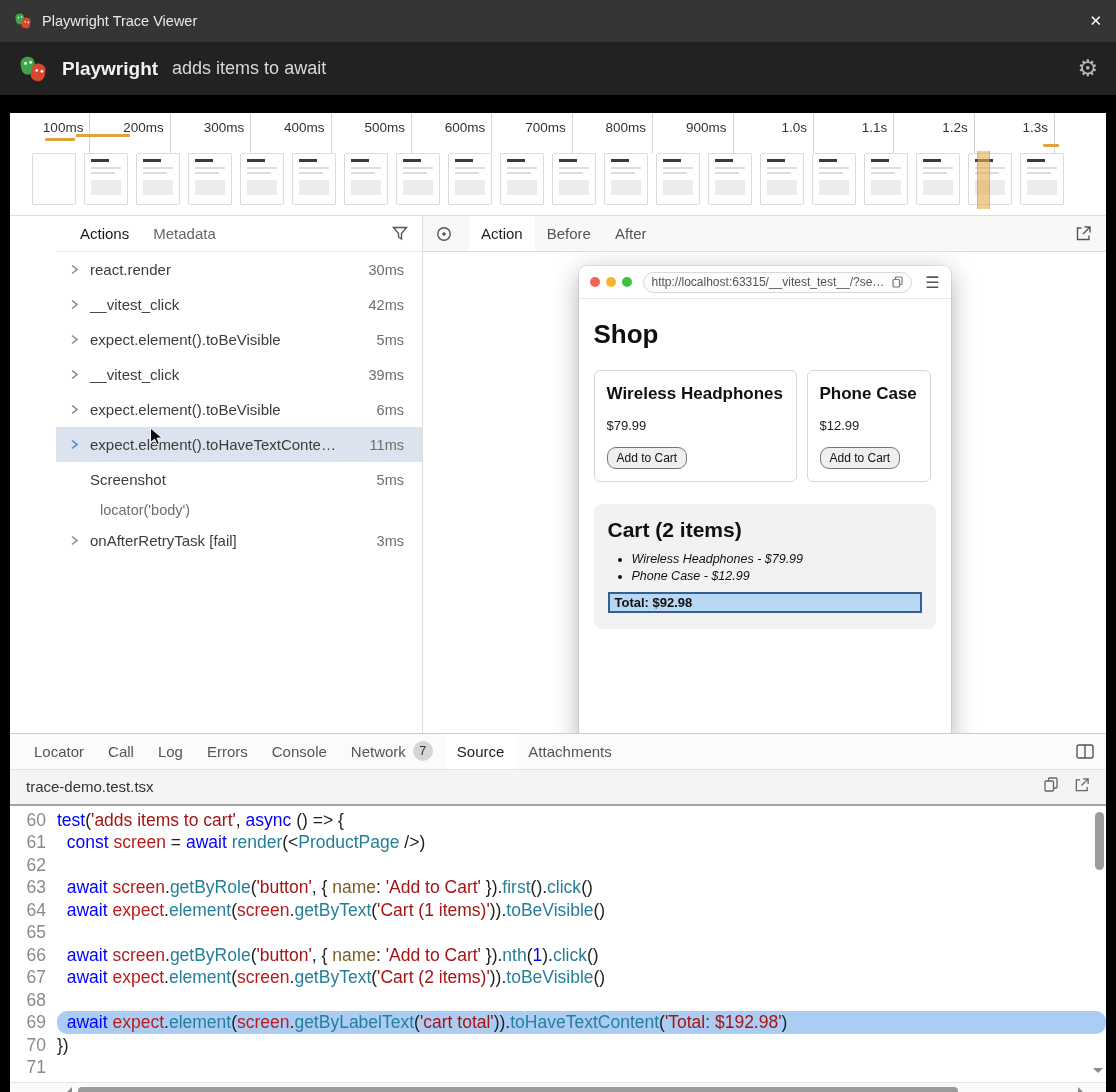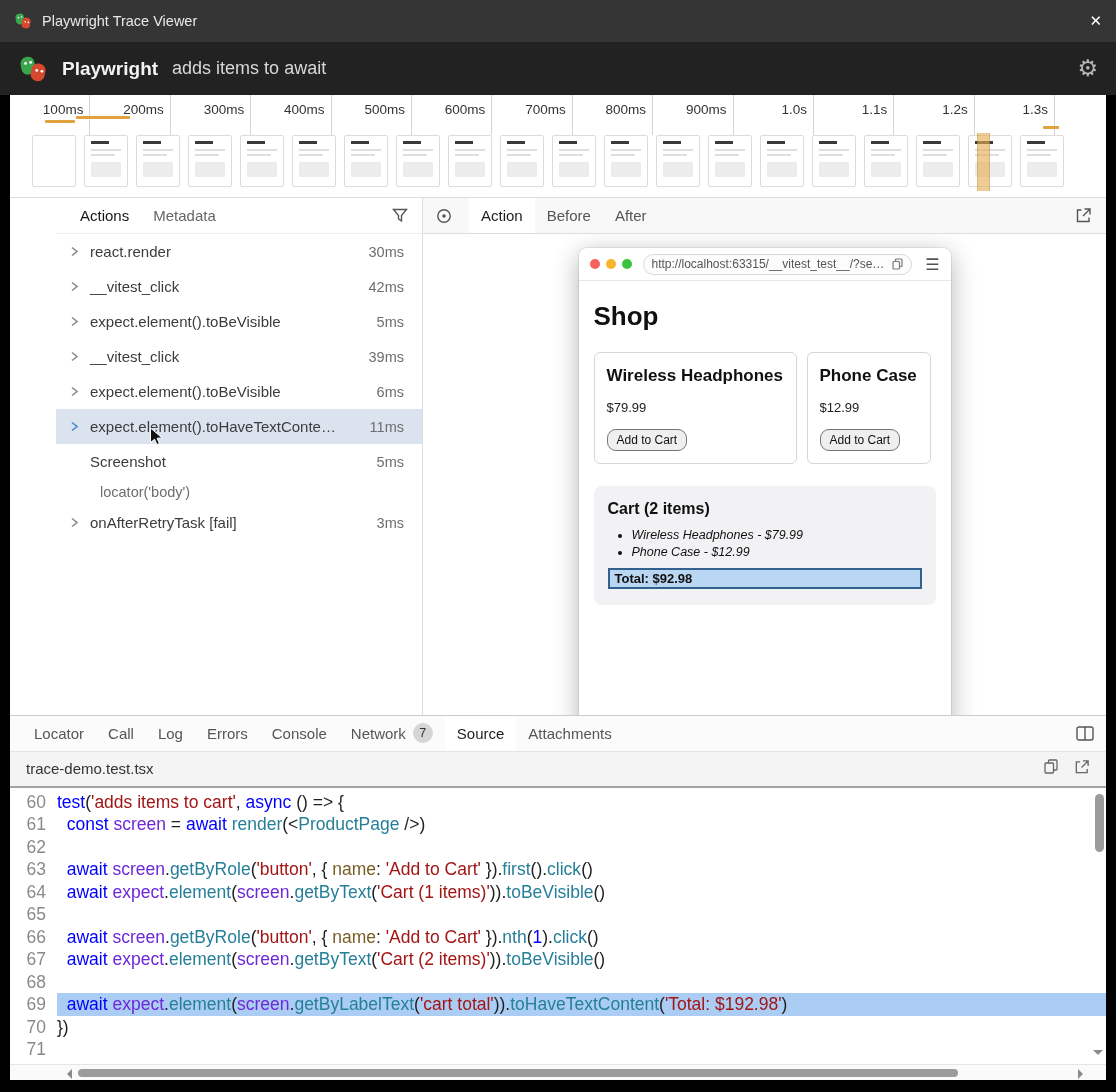--- a/index.html
+++ b/index.html
@@ -14,21 +14,21 @@
 
   
   .header { height:53px; background:#222; display:flex; align-items:center; gap:14px; padding:0 18px; }
   .brand { color:#f2f2f2; font-size:19px; font-weight:bold; }
   .test-title { color:#d8d8d8; font-size:18px; }
   .gear { margin-left:auto; color:#b5b5b5; font-size:23px; line-height:1; }
 
   .content { margin:0 10px; width:1096px; background:#fff; }
 
   
-  .timeline { position:relative; height:103px; background:#fff; border-bottom:1px solid #ddd; overflow:hidden; }
+  .timeline { position:relative; height:103px; background:#fff; border-bottom:1px solid #ddd; overflow:hidden;margin-top:18px; }
   .tl-scale { display:flex; height:40px; }
   .tl-seg { flex:none; width:80.4px; border-right:1px solid #d4d4d4; text-align:right; padding:7px 6px 0 0; font-size:13.5px; color:#333; }
   .tl-marker { position:absolute; height:3px; background:var(--amber_marker,#e2a23b); border-radius:1px; }
   .tl-band { position:absolute; background:var(--selection_band,#e6ae52); opacity:.62; border-left:1px solid #c08a2e; border-right:1px solid #c08a2e; }
   .tl-film { display:flex; gap:8px; padding-left:22px; height:52px; }
   .thumb { flex:none; width:44px; height:52px; background:#fff; border:1px solid #dcdcdc; border-radius:2px; position:relative; }
   .thumb:not(.blank)::before { content:""; position:absolute; inset:5px 6px;
      background:
        linear-gradient(#3a3a3a 0 0) 0 0/60% 3px no-repeat,
        linear-gradient(#dedede 0 0) 0 8px/100% 2px no-repeat,
@@ -73,21 +73,21 @@
 
   .page { padding:16px 15px; }
   .shop-h { font-size:26px; font-weight:bold; color:#101010; margin:4px 0 20px; }
   .products { display:flex; gap:10px; }
   .pcard { border:1px solid #d6d6d6; border-radius:6px; padding:12px; background:#fff; }
   .pcard:first-child { width:203px; } .pcard:last-child { width:124px; }
   .pname { font-size:17px; font-weight:bold; line-height:21px; color:#101010; }
   .pprice { font-size:13px; color:#222; margin-top:14px; }
   .pbtn { margin-top:14px; font-size:12px; font-family:"Liberation Sans",sans-serif; padding:3px 9px; border:1px solid #767676; background:#efefef; border-radius:9px; color:#111; }
   .cart { margin-top:22px; background:#f2f2f4; border-radius:8px; padding:14px 14px 16px; }
-  .cart-h { font-size:16px; font-weight:bold; color:#101010; }
+  .cart-h { font-size:21px; font-weight:bold; color:#101010; }
   .cart ul { margin:10px 0 9px; padding-left:24px; font-size:12.5px; color:#111; }
   .cart li { margin:3px 0;font-style:italic; }
   .cart-total { background:var(--cart_total_bg,#b9d6f2); border:2px solid var(--cart_total_border,#33608f);
                 font-weight:bold; font-size:13px; padding:1px 5px; color:#101010; }
 
   
   .bottom { height:365px; border-top:1px solid #ccc; display:flex; flex-direction:column; background:#fff; }
   .bottom-tabs { height:36px; display:flex; align-items:stretch; background:#fbfbfb; border-bottom:1px solid #e3e3e3; padding-left:12px; font-size:15px; }
   .btab { display:flex; align-items:center; gap:7px; padding:0 12px; color:#555; }
   .btab.selected { background:#fff; color:#1d1d1d; }
@@ -95,22 +95,22 @@
   .cols-icon { margin-left:auto; margin-right:12px; display:flex; align-items:center; }
 
   .file-header { height:36px; background:#f4f4f4; display:flex; align-items:center; padding:0 16px; font-size:15px; color:#333; border-bottom:2px solid #a3a3a3; }
   .fh-icons { margin-left:auto; display:flex; gap:16px; }
 
   .code-wrap { position:relative; height:277px; overflow:hidden; padding-top:3px;
                font-family:Liberation Sans, sans-serif; font-size:17.5px; line-height:22.5px; }
   .code-line { display:flex; }
   .gutter { flex:none; width:47px; text-align:right; padding-right:11px; color:#8a8a8a; }
   .code-text { flex:1; white-space:pre; color:#1f1f1f; }
-  .code-line.hl .code-text { background:var(--code_highlight_bg,#abcdf3); }
-  .tk-kw { color:#0000ff; } .tk-var { color:#6d28d9; } .tk-fn { color:#267f99; }
+  .code-line.hl .code-text { background:var(--code_highlight_bg,#abcdf3);border-radius:10px; }
+  .tk-kw { color:#0000ff; } .tk-var { color:#b91c1c; } .tk-fn { color:#267f99; }
   .tk-prop { color:#795E26; } .tk-str { color:#a31515; } .tk-num { color:#0000ff; } .tk-pl { color:#1f1f1f; }
 
   .vscroll { position:absolute; top:0; right:0; width:13px; height:100%; }
   .vthumb { position:absolute; top:6px; right:2px; width:9px; height:58px; background:#9b9b9b; border-radius:5px; }
   .varrow { position:absolute; bottom:4px; right:3px; width:0; height:0; border:5px solid transparent; border-top-color:#8a8a8a; }
 
   .hscroll { height:16px; background:#fafafa; border-top:1px solid #e5e5e5; position:relative; }
   .harrow-l { position:absolute; left:52px; top:4px; width:0; height:0; border:5px solid transparent; border-right-color:#8a8a8a; }
   .harrow-r { position:absolute; right:18px; top:4px; width:0; height:0; border:5px solid transparent; border-left-color:#8a8a8a; }
   .hthumb { position:absolute; left:68px; top:4px; width:880px; height:8px; background:#9b9b9b; border-radius:4px; }

